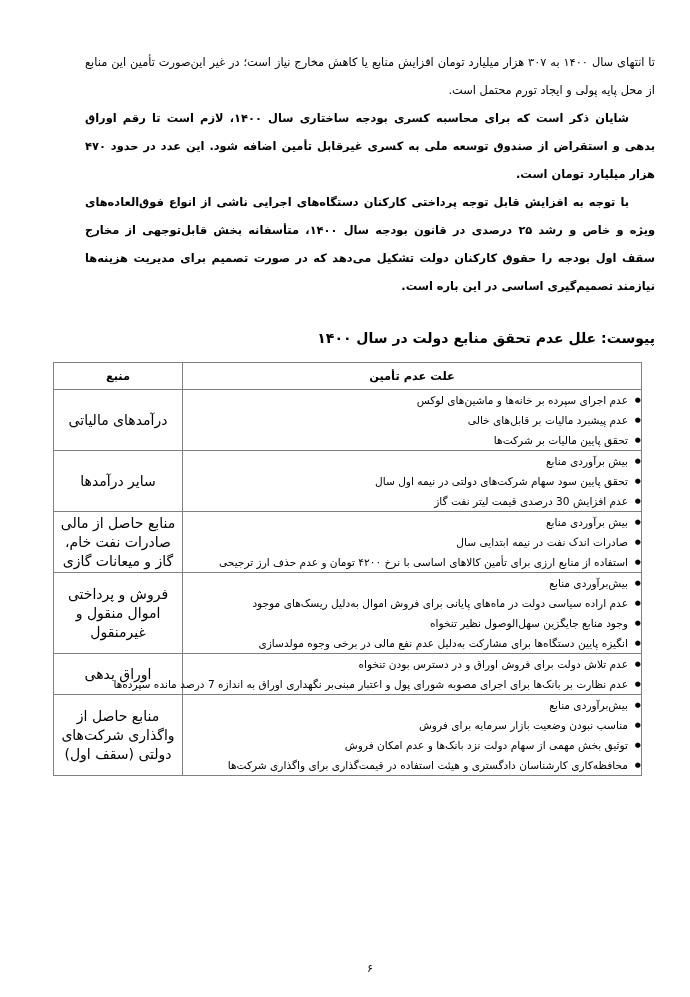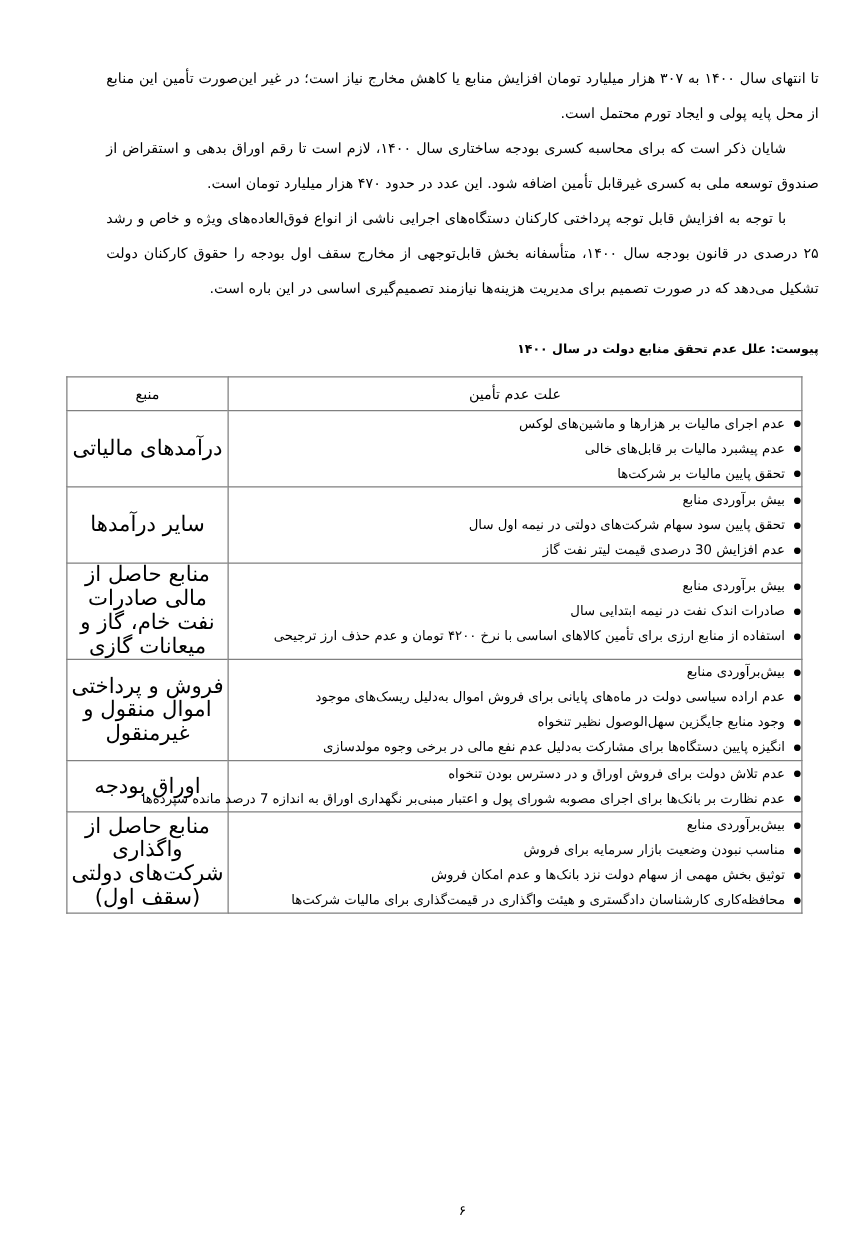--- a/index.html
+++ b/index.html
@@ -30,25 +30,26 @@
     text-align-last: right;
     font-size: 11.4px;
     line-height: 28px;
     letter-spacing: 0.1px;
   }
   .body-text p {
     margin: 0 0 0 0;
   }
   .body-text p.indent {
     text-indent: 26px;
+    font-weight: bold;
   }
   .section-heading {
     direction: rtl;
     text-align: right;
-    font-size: 10px;
+    font-size: 14px;
     font-weight: bold;
     margin-top: 30px;
     margin-bottom: 16px;
     letter-spacing: 0.1px;
   }
   table.reasons {
     direction: rtl;
     border-collapse: collapse;
     width: 588px;
     margin: 0 13px 0 0;
@@ -57,27 +58,27 @@
   table.reasons th,
   table.reasons td {
     border: 1px solid #808080;
     padding: 0;
     vertical-align: middle;
   }
   table.reasons col.c-source { width: 129px; }
   table.reasons col.c-cause  { width: 459px; }
   table.reasons th {
     font-size: 11.4px;
-    font-weight: normal;
+    font-weight: bold;
     text-align: center;
     height: 26px;
     letter-spacing: 0.1px;
   }
   td.source-cell {
-    font-size: 17px;
+    font-size: 14px;
     text-align: center;
     line-height: 19px;
     padding: 4px 4px;
     letter-spacing: 0.05px;
   }
   td.cause-cell {
     padding: 4px 6px 4px 6px;
   }
   ul.bullets {
     list-style: none;
@@ -132,21 +133,21 @@
     <thead>
       <tr>
         <th>علت عدم تأمین</th>
         <th>منبع</th>
       </tr>
     </thead>
     <tbody>
       <tr>
         <td class="cause-cell">
           <ul class="bullets">
-            <li>عدم اجرای مالیات بر هزار‌ها و ماشین‌های لوکس</li>
+            <li>عدم اجرای سپرده بر خانه‌ها و ماشین‌های لوکس</li>
             <li>عدم پیشبرد مالیات بر قابل‌های خالی</li>
             <li>تحقق پایین مالیات بر شرکت‌ها</li>
           </ul>
         </td>
         <td class="source-cell">درآمدهای مالیاتی</td>
       </tr>
 
 
       <tr>
         <td class="cause-cell">
@@ -182,30 +183,30 @@
         <td class="source-cell">فروش و پرداختی اموال منقول و غیرمنقول</td>
       </tr>
 
       <tr>
         <td class="cause-cell">
           <ul class="bullets">
             <li>عدم تلاش دولت برای فروش اوراق و در دسترس بودن تنخواه</li>
             <li>عدم نظارت بر بانک‌ها برای اجرای مصوبه شورای پول و اعتبار مبنی‌بر نگهداری اوراق به اندازه 7 درصد مانده سپرده‌ها</li>
           </ul>
         </td>
-        <td class="source-cell">اوراق بودجه</td>
+        <td class="source-cell">اوراق بدهی</td>
       </tr>
 
       <tr>
         <td class="cause-cell">
           <ul class="bullets">
             <li>بیش‌برآوردی منابع</li>
             <li>مناسب نبودن وضعیت بازار سرمایه برای فروش</li>
             <li>توثیق بخش مهمی از سهام دولت نزد بانک‌ها و عدم امکان فروش</li>
-            <li>محافظه‌کاری کارشناسان دادگستری و هیئت واگذاری در قیمت‌گذاری برای مالیات شرکت‌ها</li>
+            <li>محافظه‌کاری کارشناسان دادگستری و هیئت استفاده در قیمت‌گذاری برای واگذاری شرکت‌ها</li>
           </ul>
         </td>
         <td class="source-cell">منابع حاصل از واگذاری شرکت‌های دولتی (سقف اول)</td>
       </tr>
     </tbody>
   </table>
 
   <div class="page-number">۶</div>
 
 </div>

